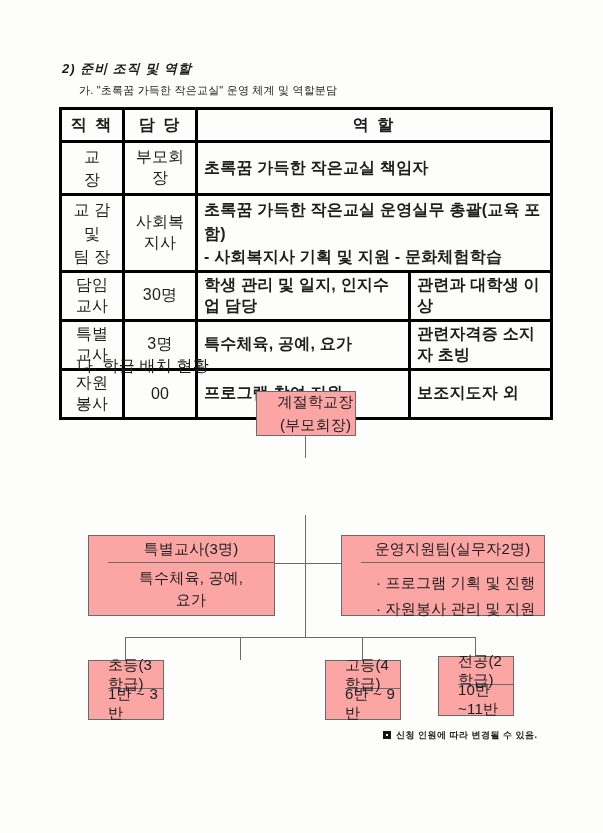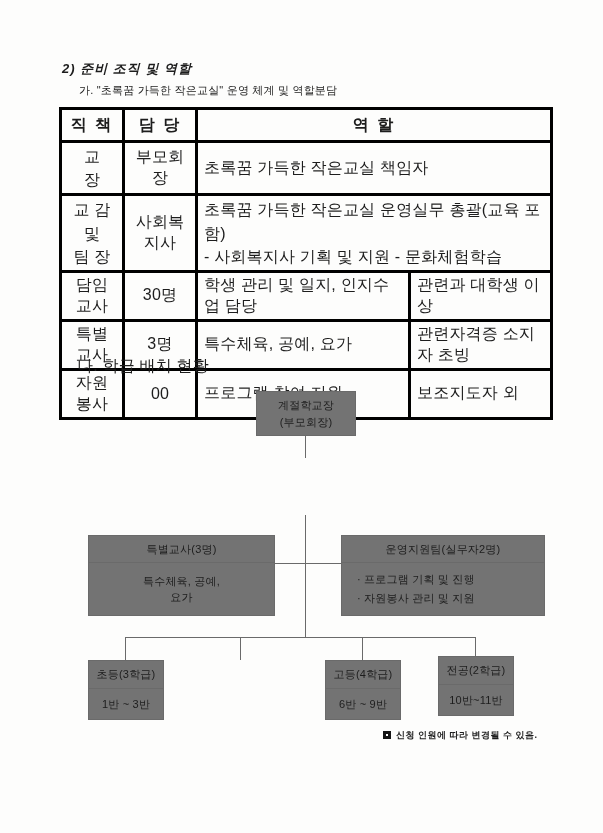--- a/index.html
+++ b/index.html
@@ -15,29 +15,29 @@
   .subtitle{ left:79px; top:83px;  font-size:11px; }
   .sec-b   { left:77px; top:356px; font-size:16px; }
 
   table.roles { position:absolute; left:59px; top:107px; width:491px;
     border-collapse:collapse; table-layout:fixed; }
   table.roles td {
     border:3px solid #000000; font-size:16px; color:#1d1d1d;
     padding:2px 6px; vertical-align:middle; overflow:hidden;
   }
   td.c { text-align:center; }
-  td.l { text-align:left; padding-left:9px; }
+  td.l { text-align:left; padding-left:9px;font-weight:bold; }
   td.b { font-weight:bold; letter-spacing:2px; }
   td.pre { white-space:pre-wrap; line-height:1.45; }
   tr.h32 { height:33px; } tr.h43 { height:43px; } tr.h45 { height:45px; }
   tr.h35 { height:35px; } tr.h37 { height:37px; }
 
   .obox {
     position:absolute; box-sizing:border-box; border:1px solid #6a6a6a;
-    font-size:11px; color:#1d1d1d; background:#737373;
+    font-size:15px; color:#1d1d1d; background:#fca5a5;padding-left:19px;
   }
   .cell { display:flex; align-items:center; justify-content:center; box-sizing:border-box; }
   .divb { border-bottom:1px solid #6a6a6a; }
   .pre-center { white-space:pre-line; text-align:center; line-height:1.5; }
   .bullets { padding:7px 0 0 15px; line-height:1.7; }
 
   .vline { position:absolute; width:1px; background:#6a6a6a; }
   .hline { position:absolute; height:1px; background:#6a6a6a; }
 
   .footnote { left:383px; top:729px; font-size:9px; font-weight:bold; letter-spacing:0.5px; }

